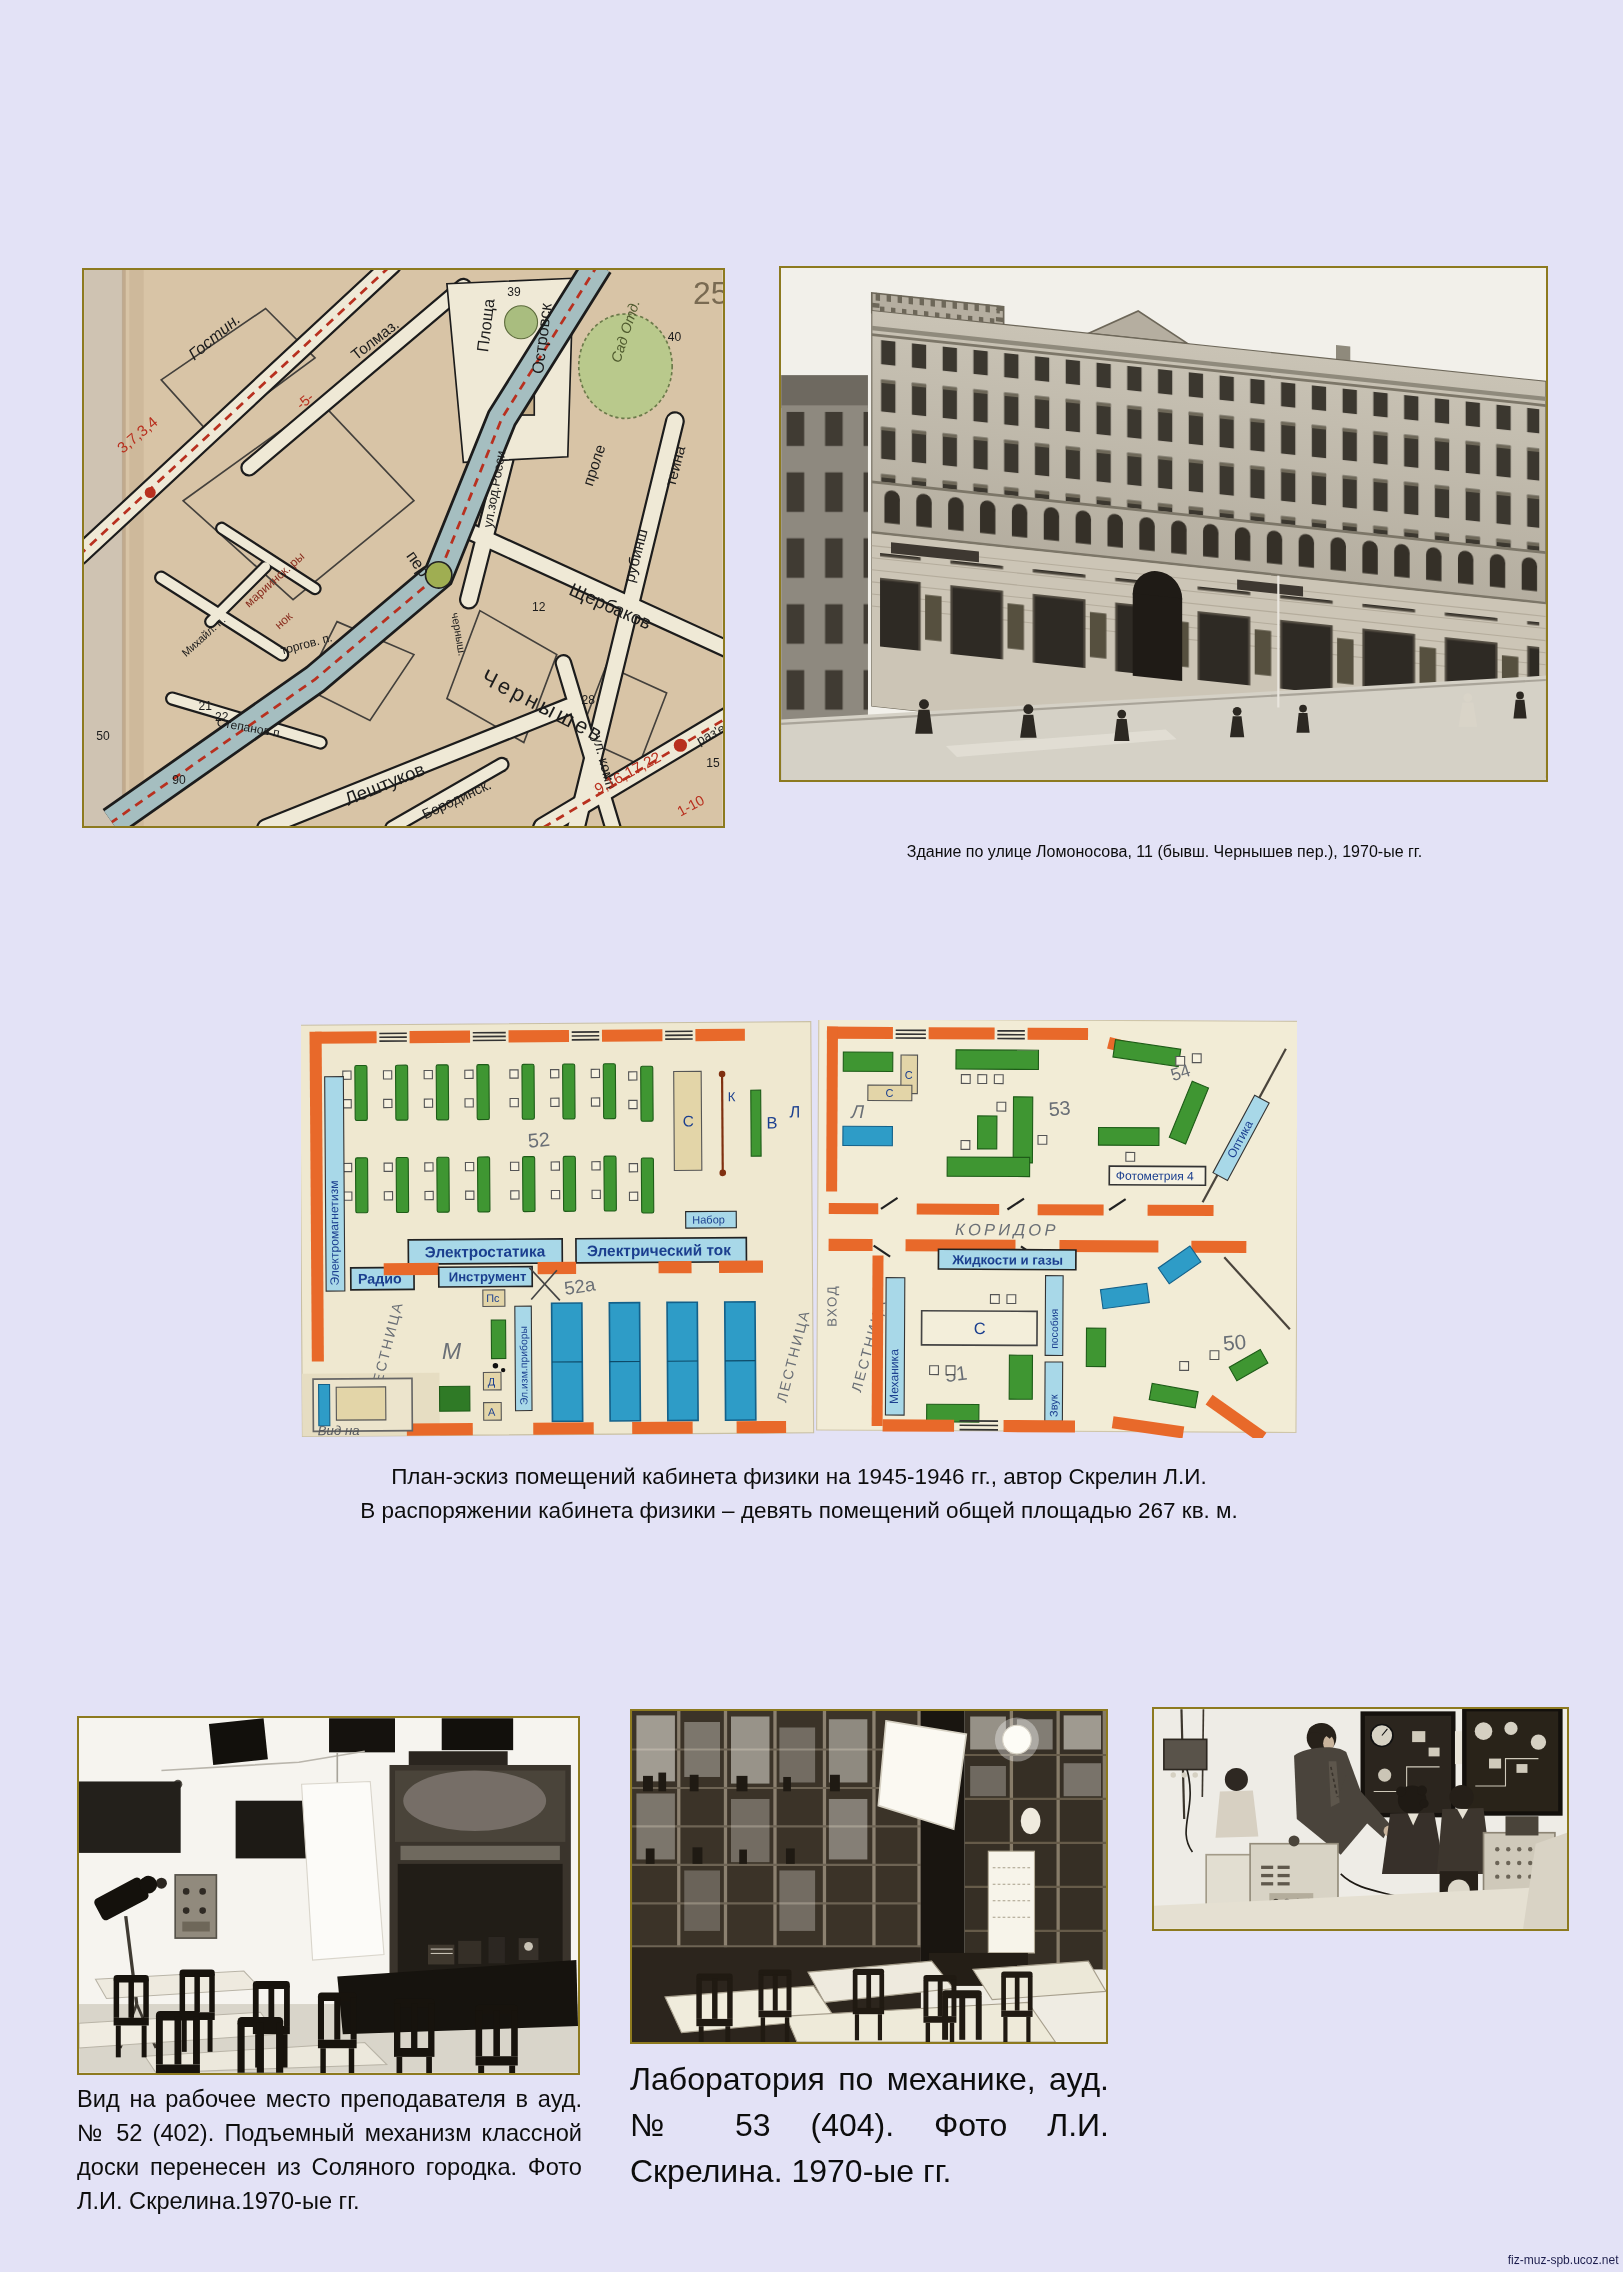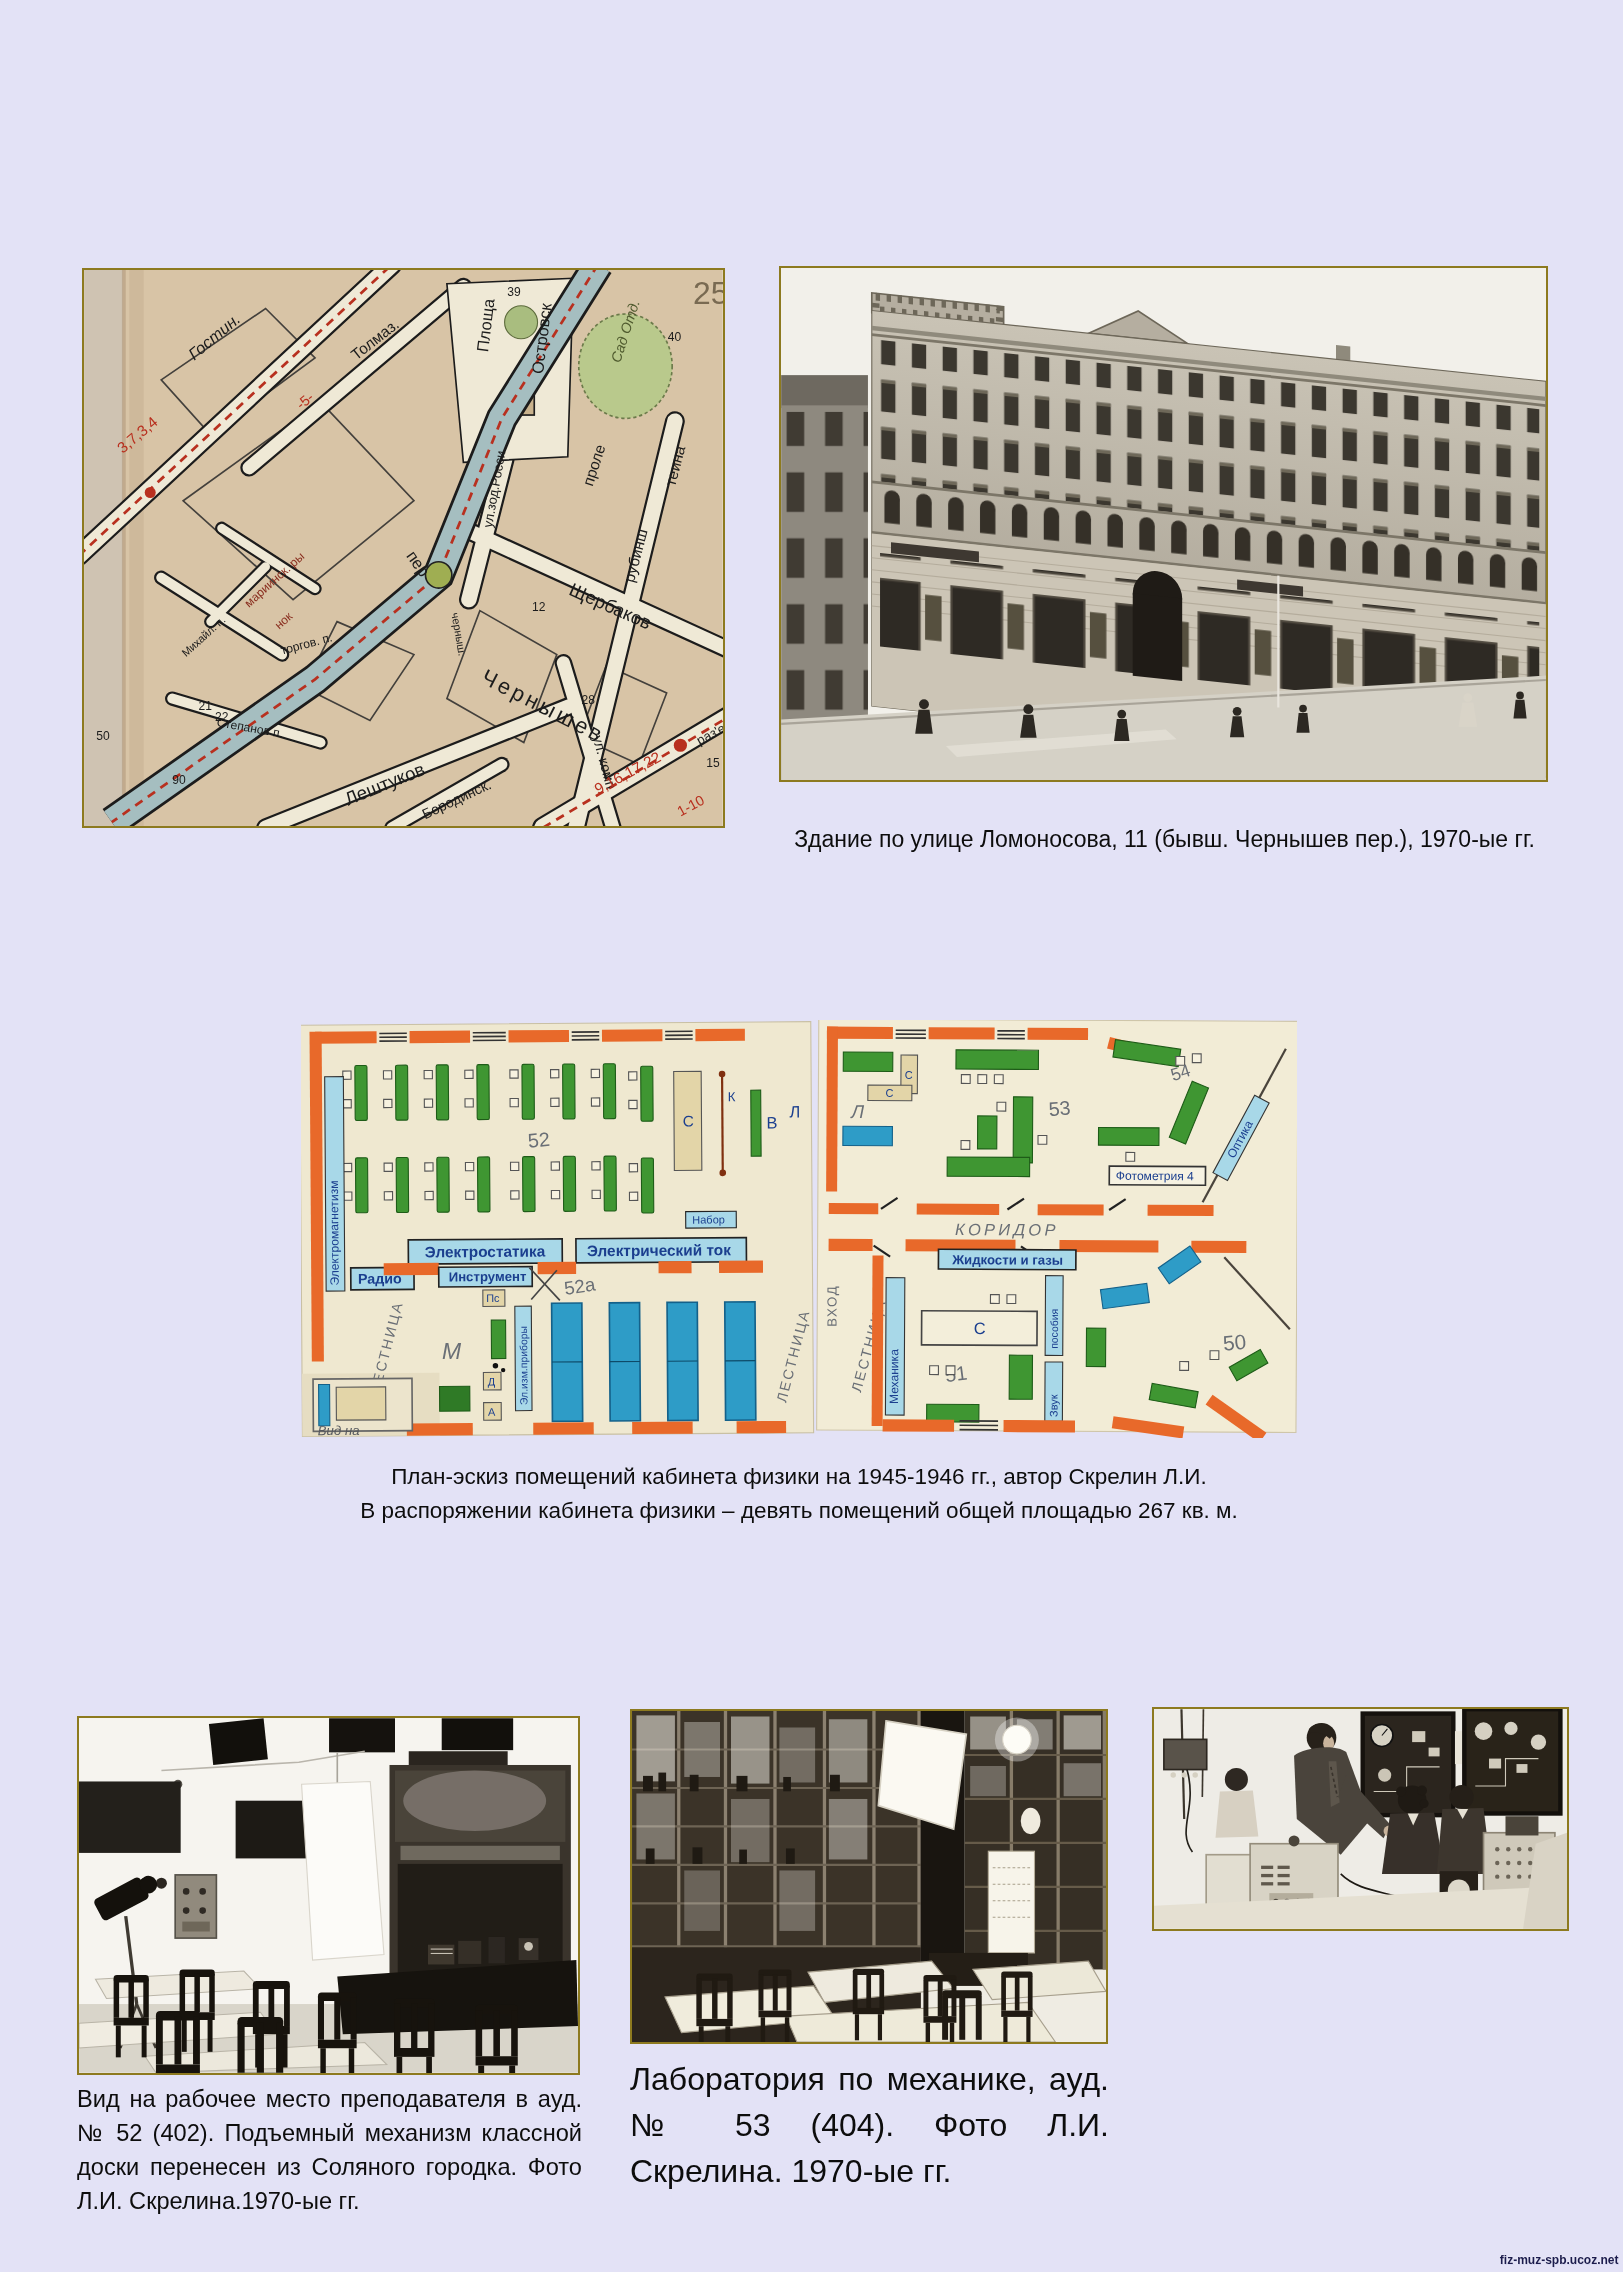--- a/index.html
+++ b/index.html
@@ -6,21 +6,21 @@
   .poster{position:relative;width:1624px;height:2273px;background:#e3e2f6;
           font-family:"Liberation Sans",sans-serif;overflow:hidden;}
   .page-title{position:absolute;left:0;top:117px;width:100%;text-align:center;
           font-size:51px;color:#0a0a0a;letter-spacing:-0.5px;}
   .photo{position:absolute;border:2.7px solid #8d7a1f;background:#f3f1ec;}
   .photo svg{display:block;}
   .flat svg{display:block;}
   .cap{position:absolute;color:#0d0d0d;}
   .cap.center{text-align:center;}
   .cap.just{text-align:justify;}
-  .watermark{position:absolute;right:5.5px;top:2253px;font-size:12px;font-weight:bold;
+  .watermark{position:absolute;right:5.5px;top:2253px;font-size:12px;font-weight:normal;
           color:#1b1b4d;text-shadow:0 0 1.6px #ffffff,0.5px 0.5px 0 #cfd0ee;}
   text{font-family:"Liberation Sans",sans-serif;}
 </style>
 </head>
 <body>
 
 <div class="poster">
 
 
   <div class="photo" style="left:82px;top:268px;width:639px;height:556px;">
@@ -220,21 +220,21 @@
             <circle cx="0" cy="-34" r="7"></circle>
             <path d="M-8,-26 h16 l4,34 h-24 z"></path>
           </g>
         <g transform="translate(1250,822)" fill="#d9d4c8">
             <circle cx="0" cy="-40" r="8"></circle>
             <path d="M-10,-31 h20 l7,44 h-34 z"></path>
           </g>
       </g>
     </svg>
   </div>
-  <div class="cap center" style="left:779px;top:826px;width:771px;font-size:23px;">Здание по улице Ломоносова, 11 (бывш. Чернышев пер.), 1970-ые гг.</div>
+  <div class="cap center" style="left:779px;top:843px;width:771px;font-size:16px;">Здание по улице Ломоносова, 11 (бывш. Чернышев пер.), 1970-ые гг.</div>
 
   <div class="flat" style="position:absolute;left:301px;top:1020px;">
     <svg width="996" height="418" viewBox="0 0 1812 760">
       <defs>
         <g id="deskv">
             <rect x="0" y="0" width="22" height="100" rx="3" fill="#3f9632" stroke="#1e5c18" stroke-width="2"></rect>
             <rect x="-22" y="10" width="15" height="15" fill="#f7f2e0" stroke="#555" stroke-width="2"></rect>
             <rect x="-22" y="62" width="15" height="15" fill="#f7f2e0" stroke="#555" stroke-width="2"></rect>
           </g>
         <g id="stool">

